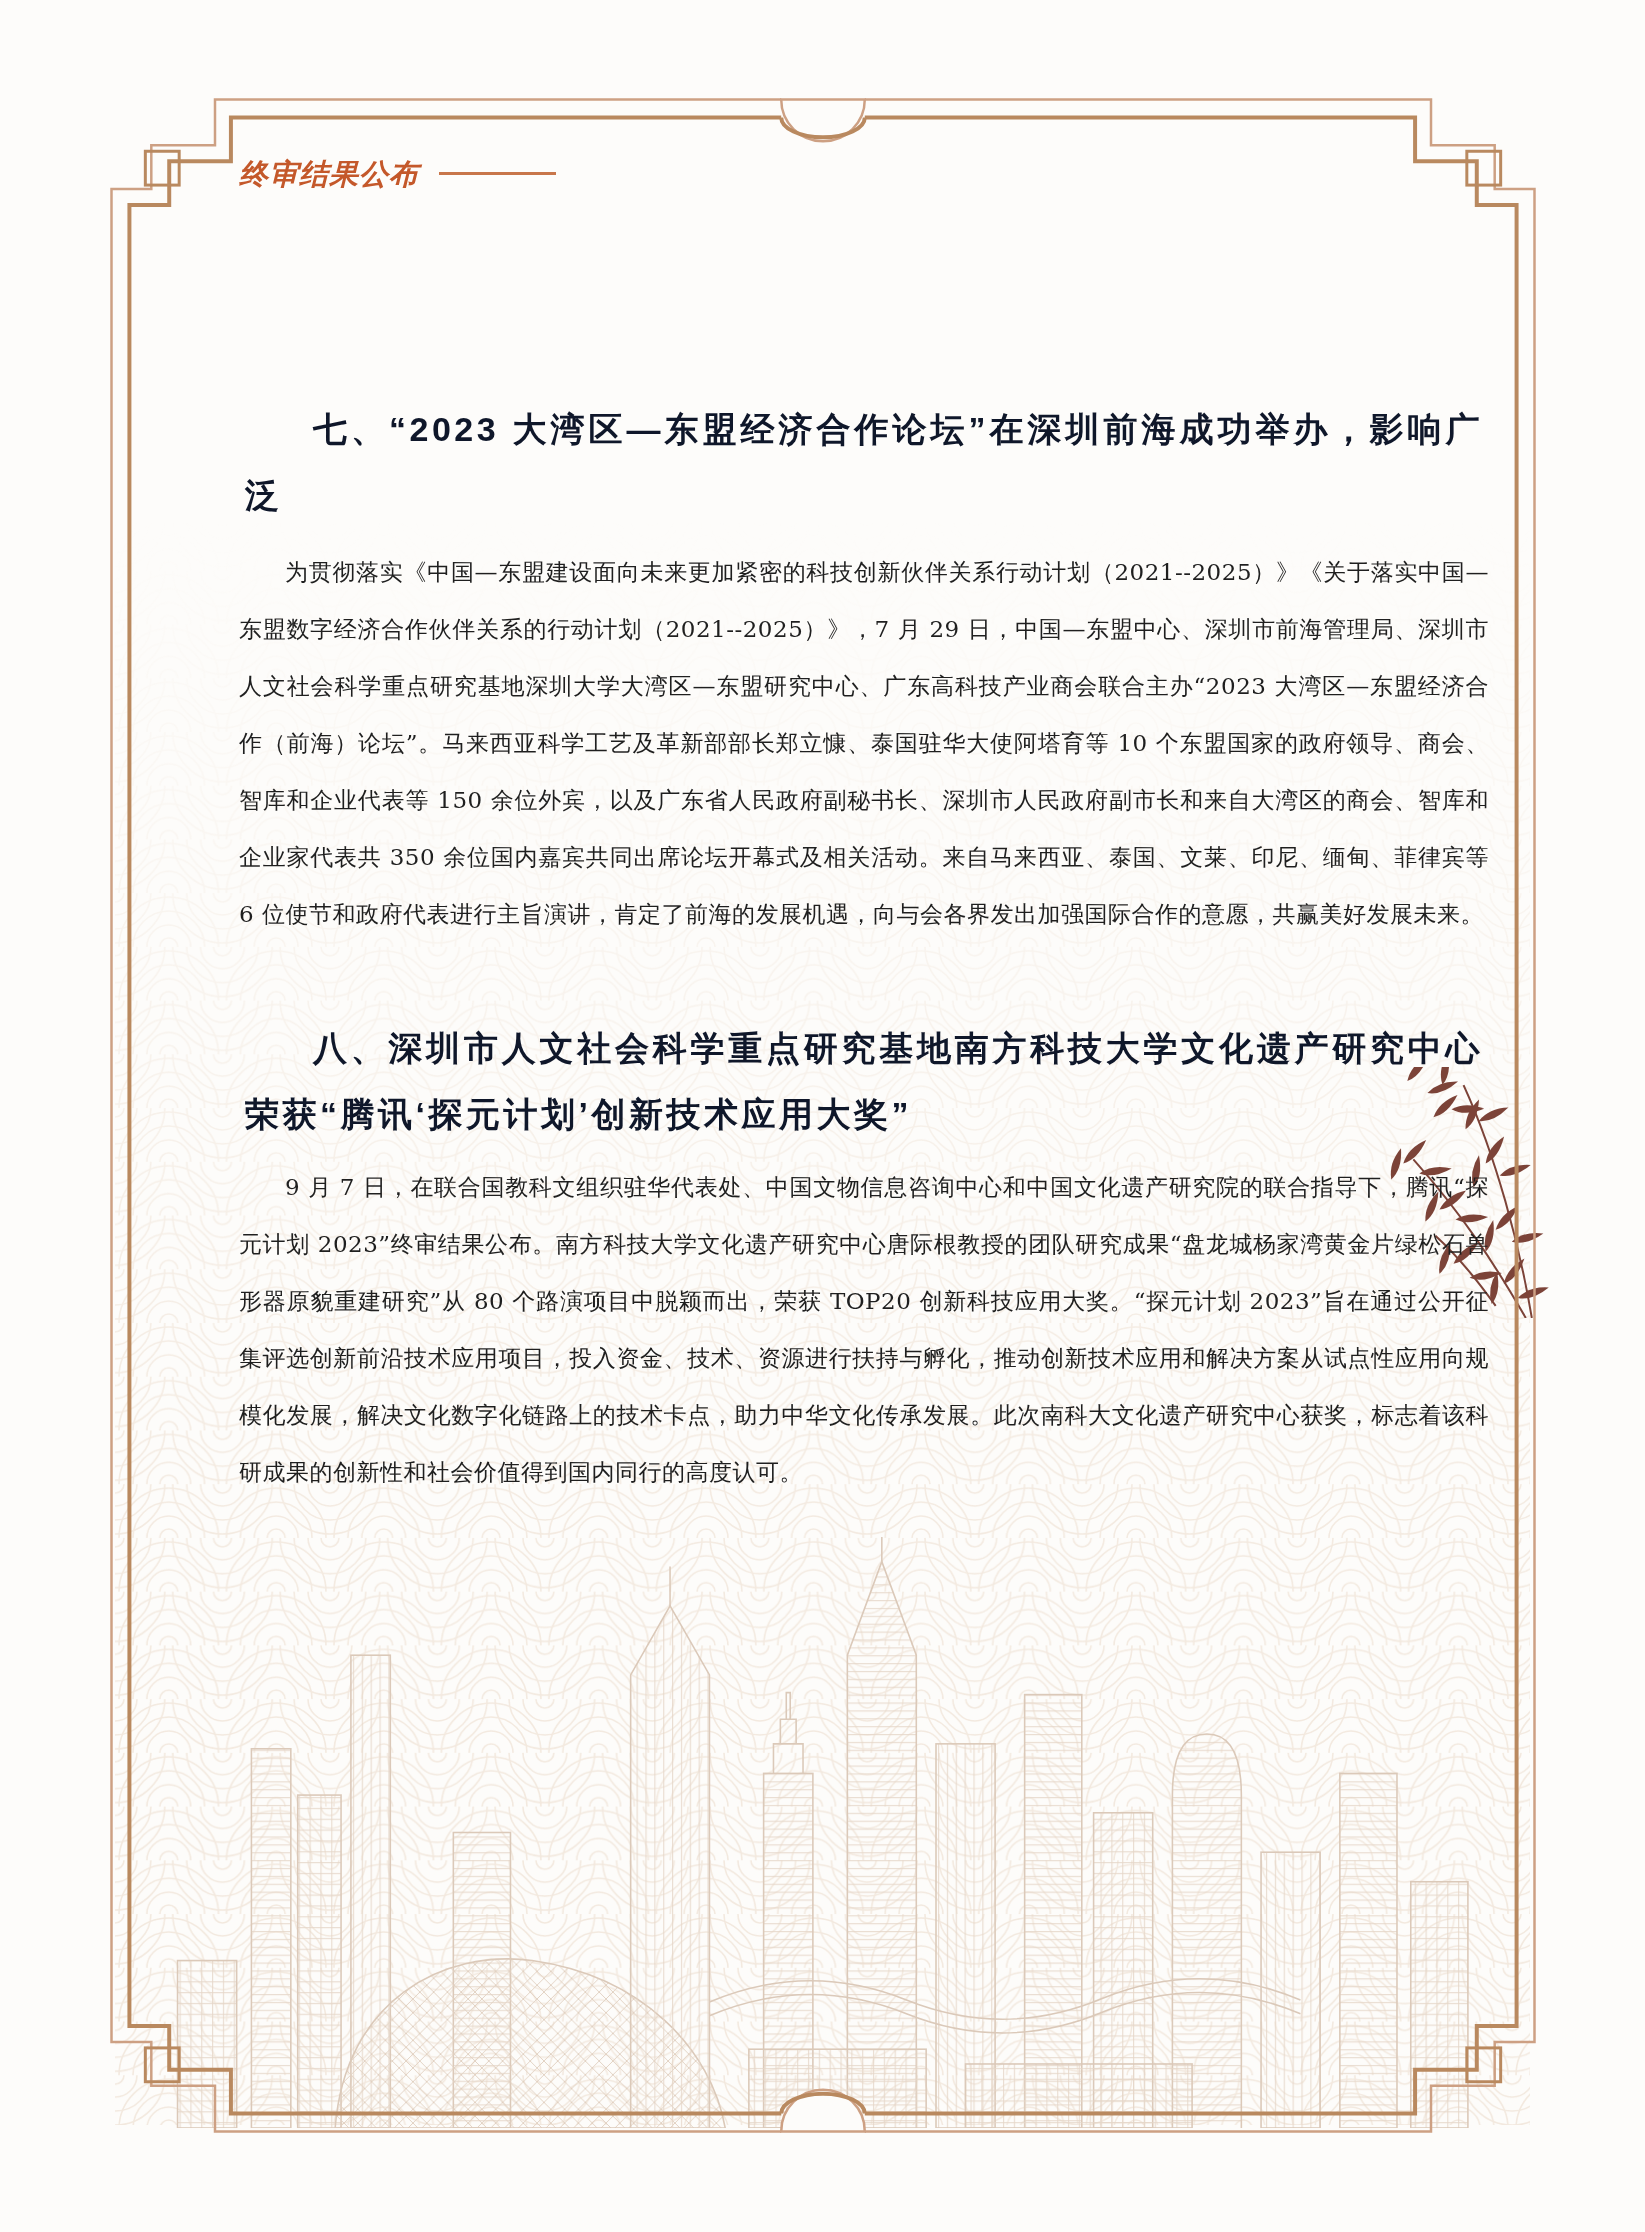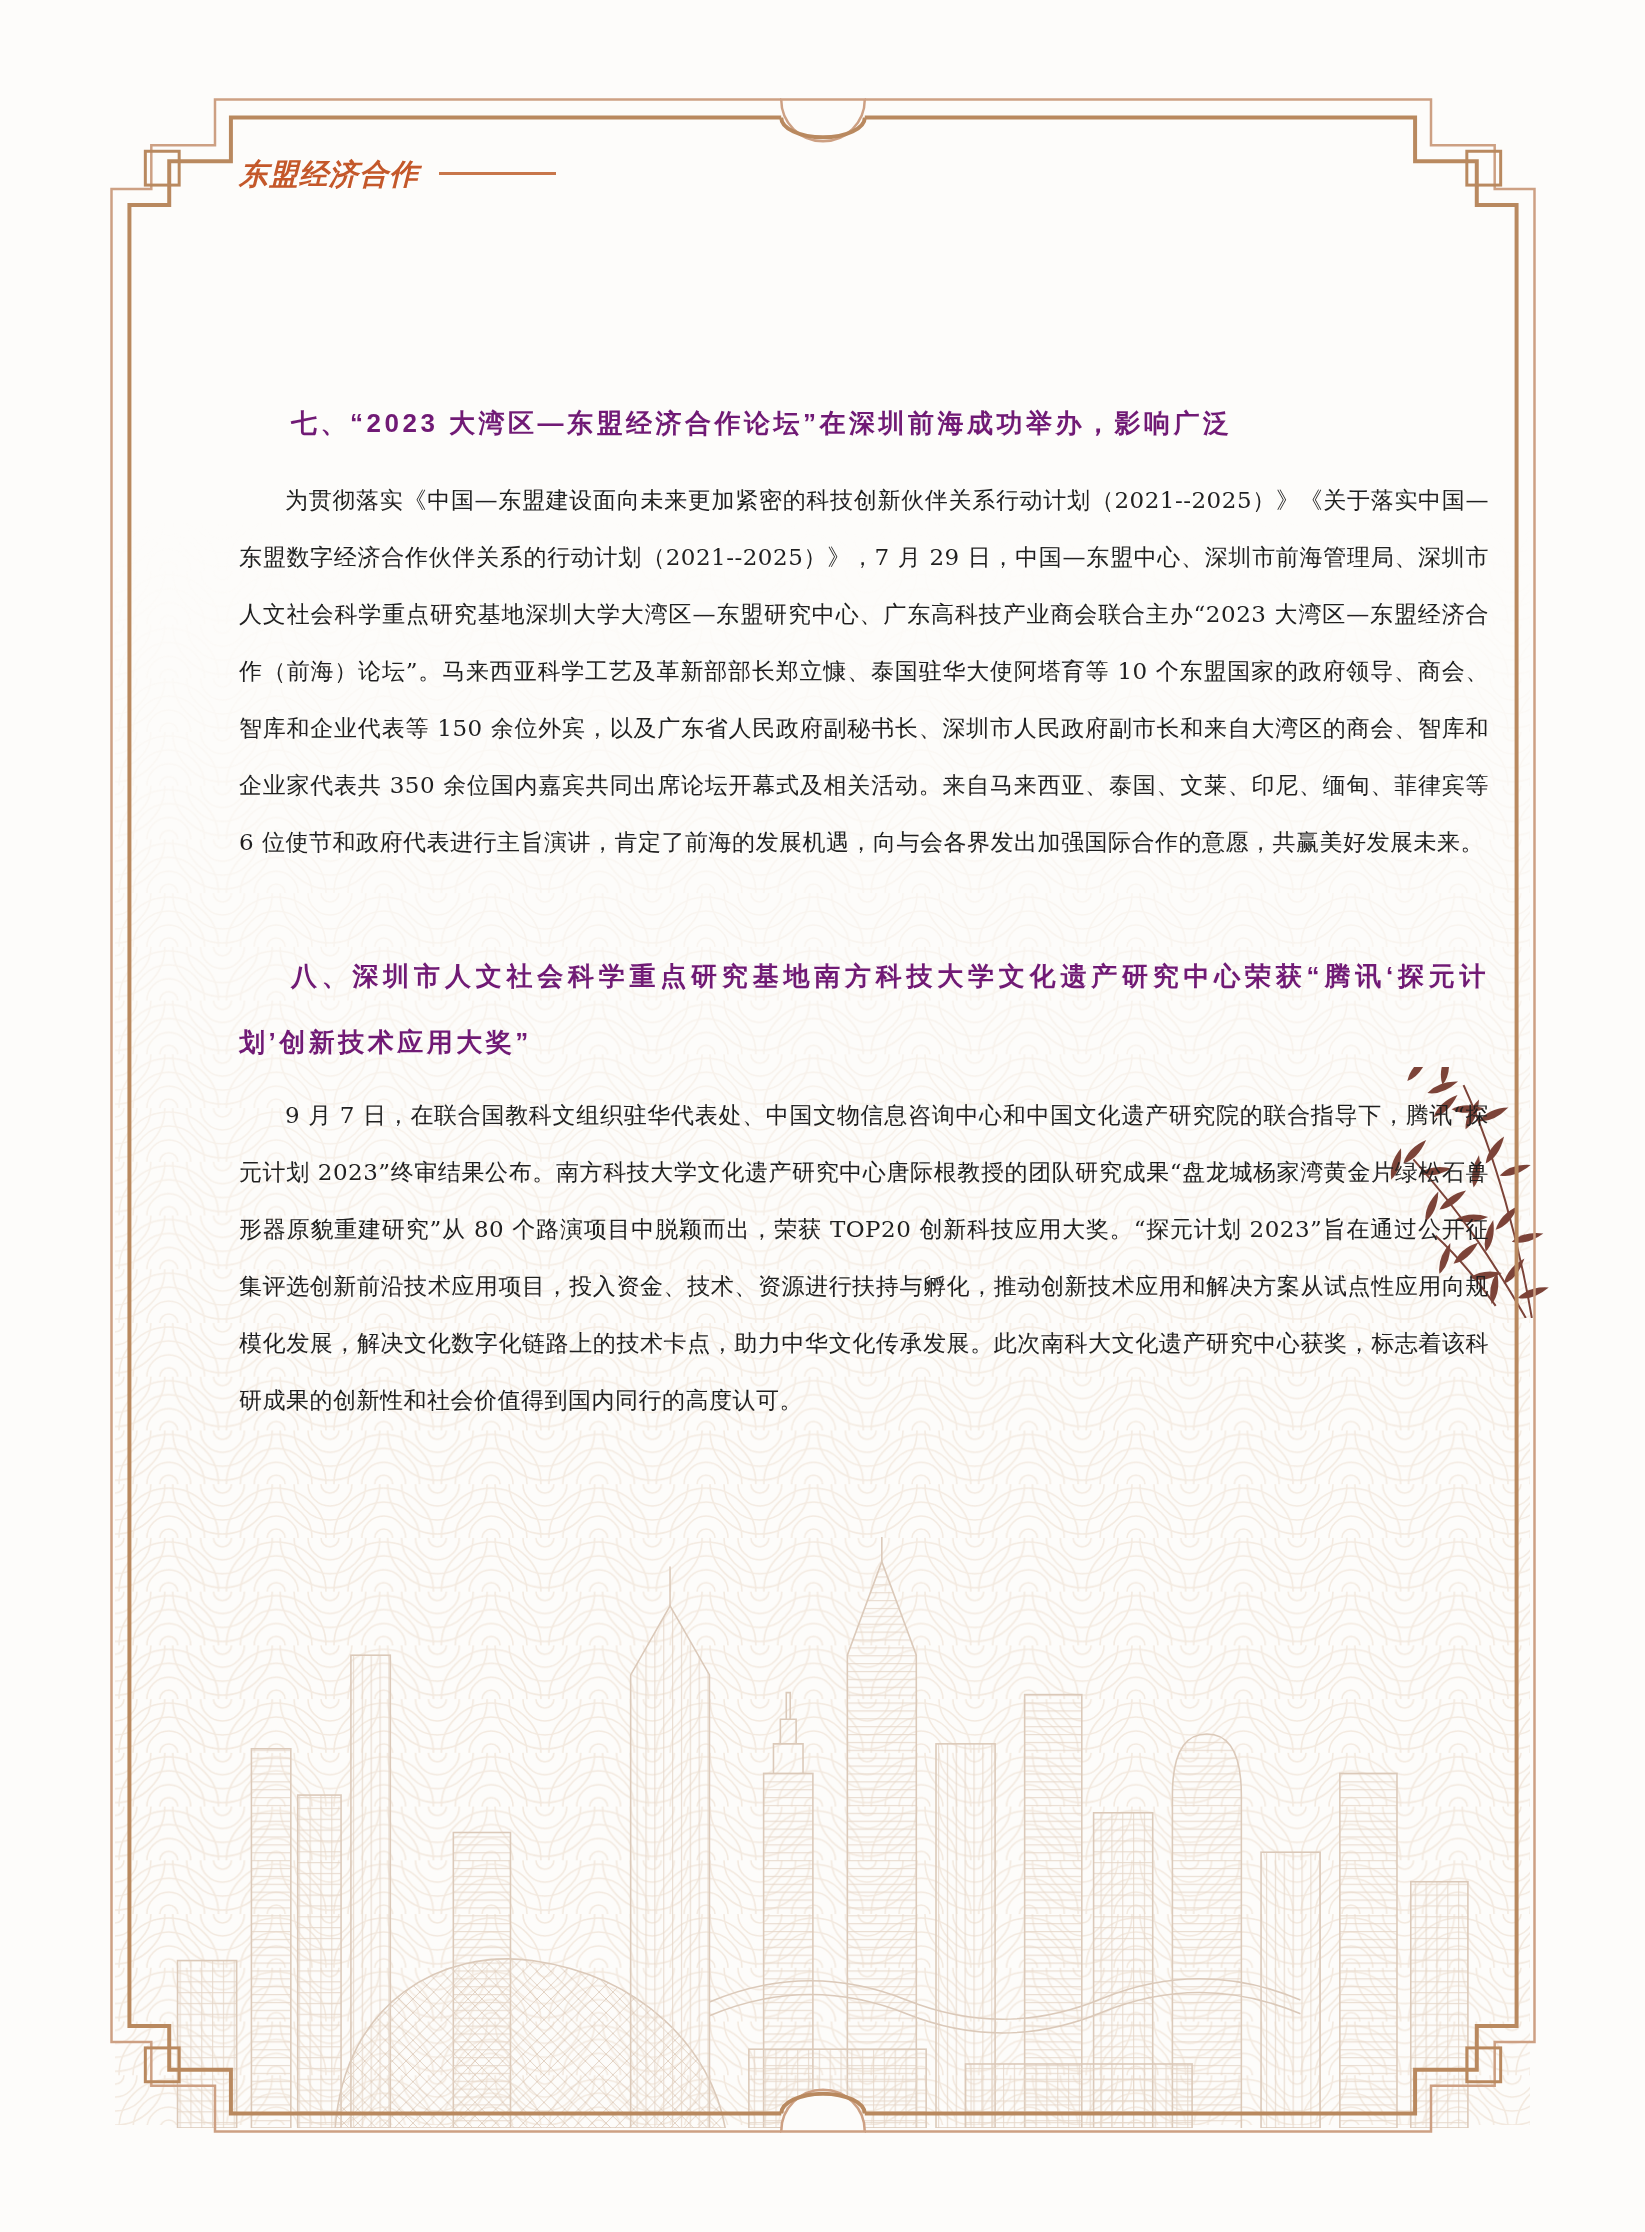--- a/index.html
+++ b/index.html
@@ -25,23 +25,23 @@
   .header-label{
     font-family:"Liberation Sans","DejaVu Sans",sans-serif;
     font-weight:bold;font-style:italic;
     font-size:29px;letter-spacing:1px;color:#c4582a;
   }
   .header-rule{display:inline-block;width:117px;height:3px;background:#c8764a;margin-left:20px;vertical-align:9px;}
   
   .content{position:absolute;left:239px;top:390px;width:1250px;z-index:3;color:#1f1f1f;}
   .sec-heading{
     font-family:"Liberation Sans","DejaVu Sans",sans-serif;
-    font-weight:700;color:#701a75;
-    font-size:26px;line-height:66px;letter-spacing:3.5px;
-    text-indent:2em;margin:0;text-align:justify;
+    font-weight:700;color:#0f172a;
+    font-size:34px;line-height:66px;letter-spacing:3.5px;
+    text-indent:2em;margin:6px;text-align:justify;
   }
   .sec-body{
     font-size:23px;line-height:57px;letter-spacing:0.5px;
     text-indent:2em;margin:16px 0 0 0;
     text-align:justify;text-justify:inter-character;
   }
   .sec-8{margin-top:72px;}
   .sec-8 .sec-body{margin-top:12px;}
 </style>
 </head>
@@ -175,21 +175,21 @@
       <rect x="146" y="2058" width="34" height="34" stroke="#b9895f" stroke-width="3"></rect>
       <rect x="1474" y="2058" width="34" height="34" stroke="#b9895f" stroke-width="3"></rect>
       <path d="M 785,100 A 42,42 0 0 0 869,100 Z" fill="#fdfcfa" stroke="#cda083" stroke-width="2.5"></path>
       <path d="M 785,118 A 42,20 0 0 0 869,118" stroke="#b9895f" stroke-width="4"></path>
       <path d="M 785,2142 A 42,42 0 0 1 869,2142 Z" fill="#fdfcfa" stroke="#cda083" stroke-width="2.5"></path>
       <path d="M 785,2124 A 42,20 0 0 1 869,2124" stroke="#b9895f" stroke-width="4"></path>
     </g>
   </svg>
 
   <div class="header">
-    <span class="header-label">东盟经济合作</span><span class="header-rule"></span>
+    <span class="header-label">终审结果公布</span><span class="header-rule"></span>
   </div>
 
   <div class="content">
     <section>
       <h2 class="sec-heading">七、“2023 大湾区—东盟经济合作论坛”在深圳前海成功举办，影响广泛</h2>
       <p class="sec-body">为贯彻落实《中国—东盟建设面向未来更加紧密的科技创新伙伴关系行动计划（2021--2025）》《关于落实中国—东盟数字经济合作伙伴关系的行动计划（2021--2025）》，7 月 29 日，中国—东盟中心、深圳市前海管理局、深圳市人文社会科学重点研究基地深圳大学大湾区—东盟研究中心、广东高科技产业商会联合主办“2023 大湾区—东盟经济合作（前海）论坛”。马来西亚科学工艺及革新部部长郑立慷、泰国驻华大使阿塔育等 10 个东盟国家的政府领导、商会、智库和企业代表等 150 余位外宾，以及广东省人民政府副秘书长、深圳市人民政府副市长和来自大湾区的商会、智库和企业家代表共 350 余位国内嘉宾共同出席论坛开幕式及相关活动。来自马来西亚、泰国、文莱、印尼、缅甸、菲律宾等 6 位使节和政府代表进行主旨演讲，肯定了前海的发展机遇，向与会各界发出加强国际合作的意愿，共赢美好发展未来。</p>
     </section>
     <section class="sec-8">
       <h2 class="sec-heading">八、深圳市人文社会科学重点研究基地南方科技大学文化遗产研究中心荣获“腾讯‘探元计划’创新技术应用大奖”</h2>
       <p class="sec-body">9 月 7 日，在联合国教科文组织驻华代表处、中国文物信息咨询中心和中国文化遗产研究院的联合指导下，腾讯“探元计划 2023”终审结果公布。南方科技大学文化遗产研究中心唐际根教授的团队研究成果“盘龙城杨家湾黄金片绿松石兽形器原貌重建研究”从 80 个路演项目中脱颖而出，荣获 TOP20 创新科技应用大奖。“探元计划 2023”旨在通过公开征集评选创新前沿技术应用项目，投入资金、技术、资源进行扶持与孵化，推动创新技术应用和解决方案从试点性应用向规模化发展，解决文化数字化链路上的技术卡点，助力中华文化传承发展。此次南科大文化遗产研究中心获奖，标志着该科研成果的创新性和社会价值得到国内同行的高度认可。</p>

